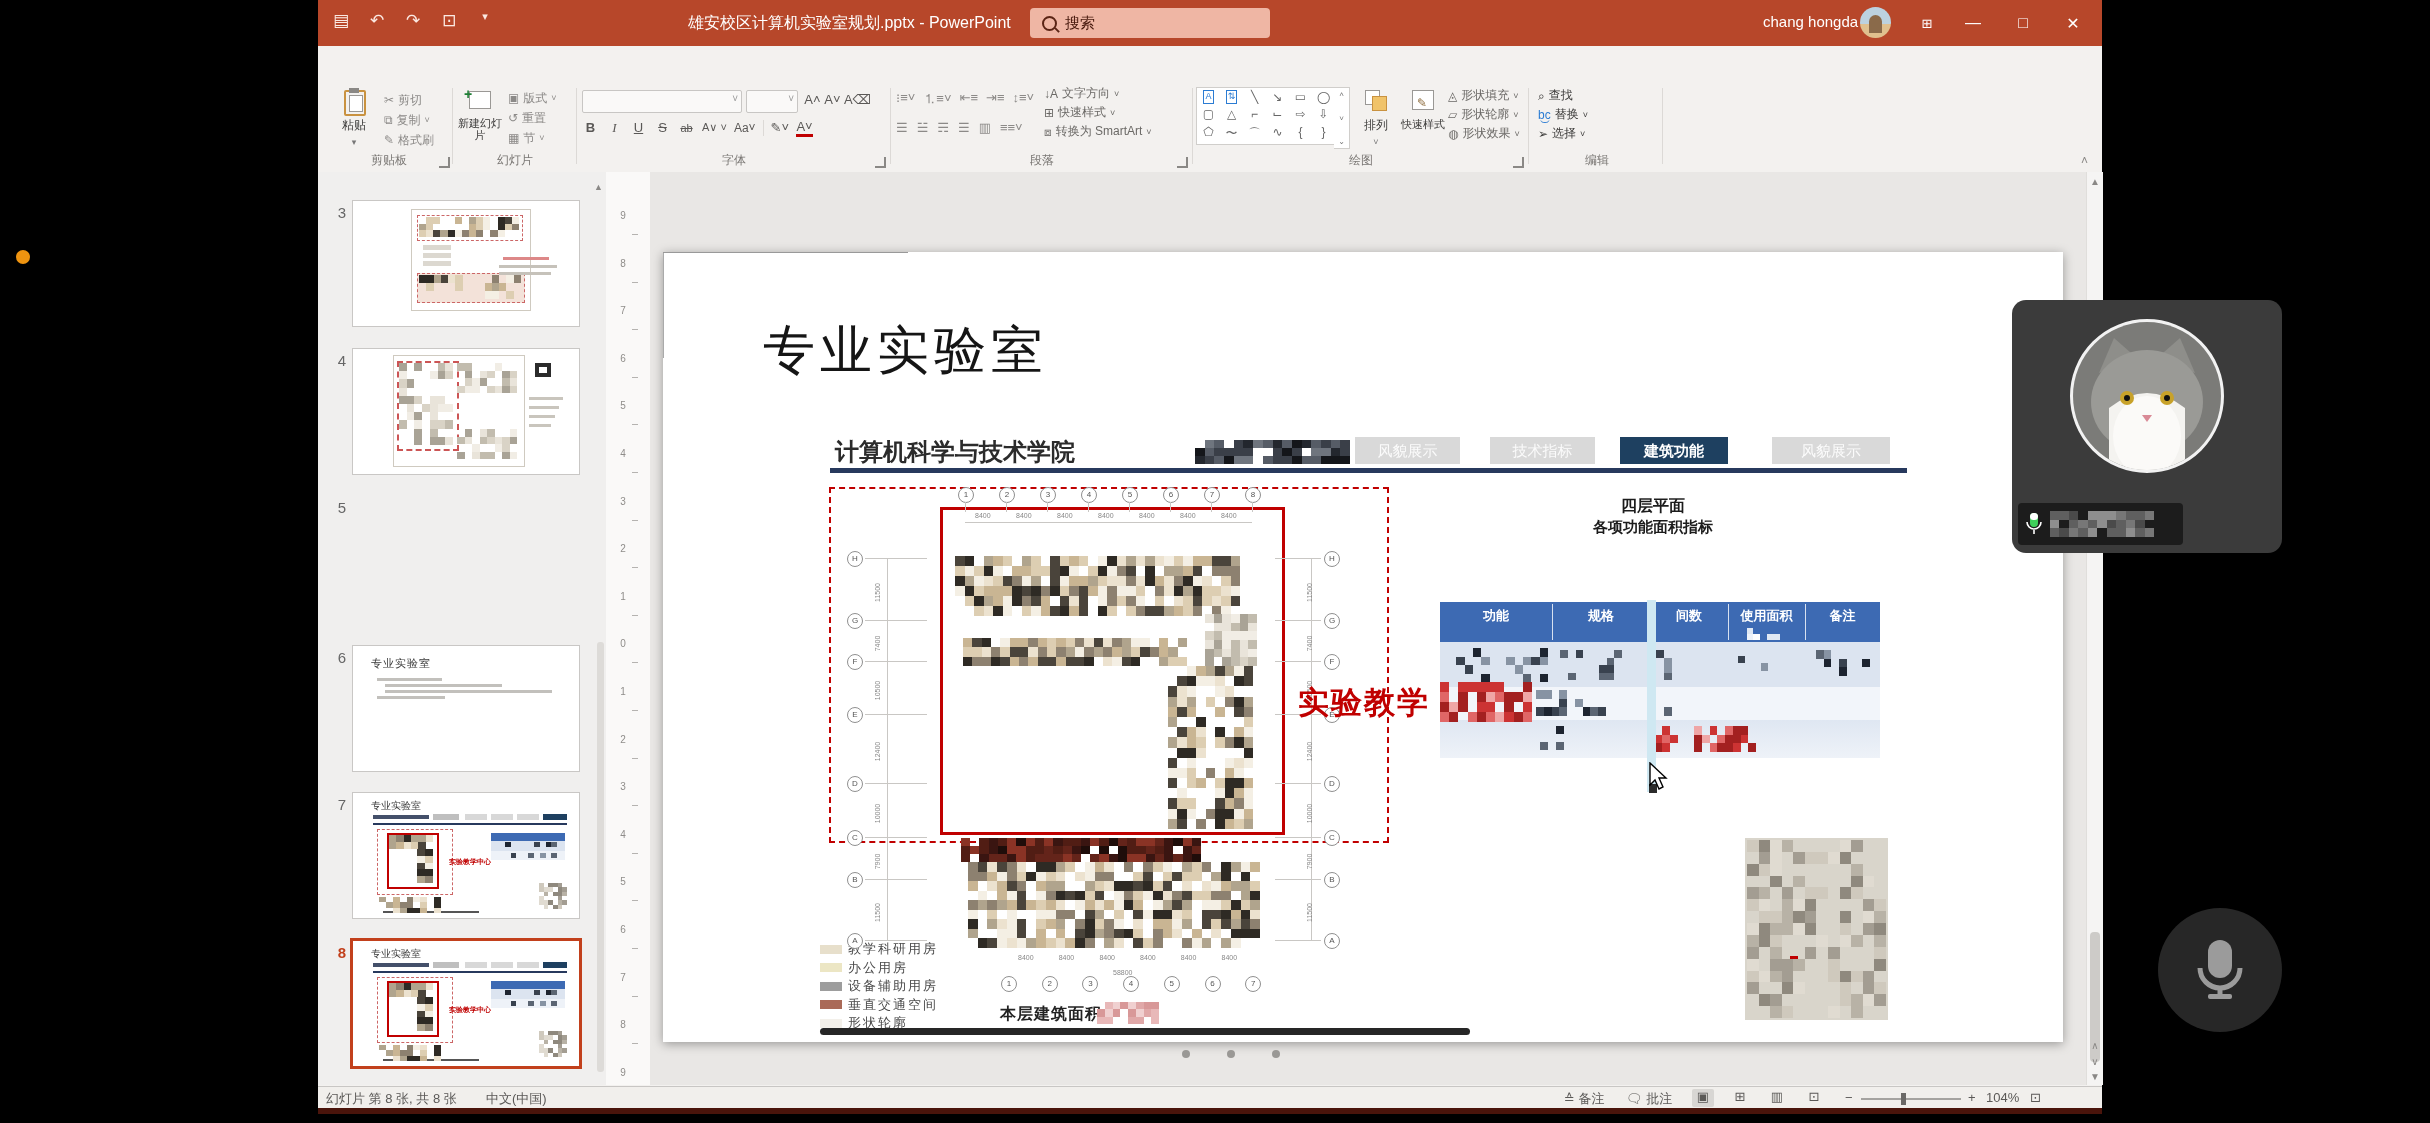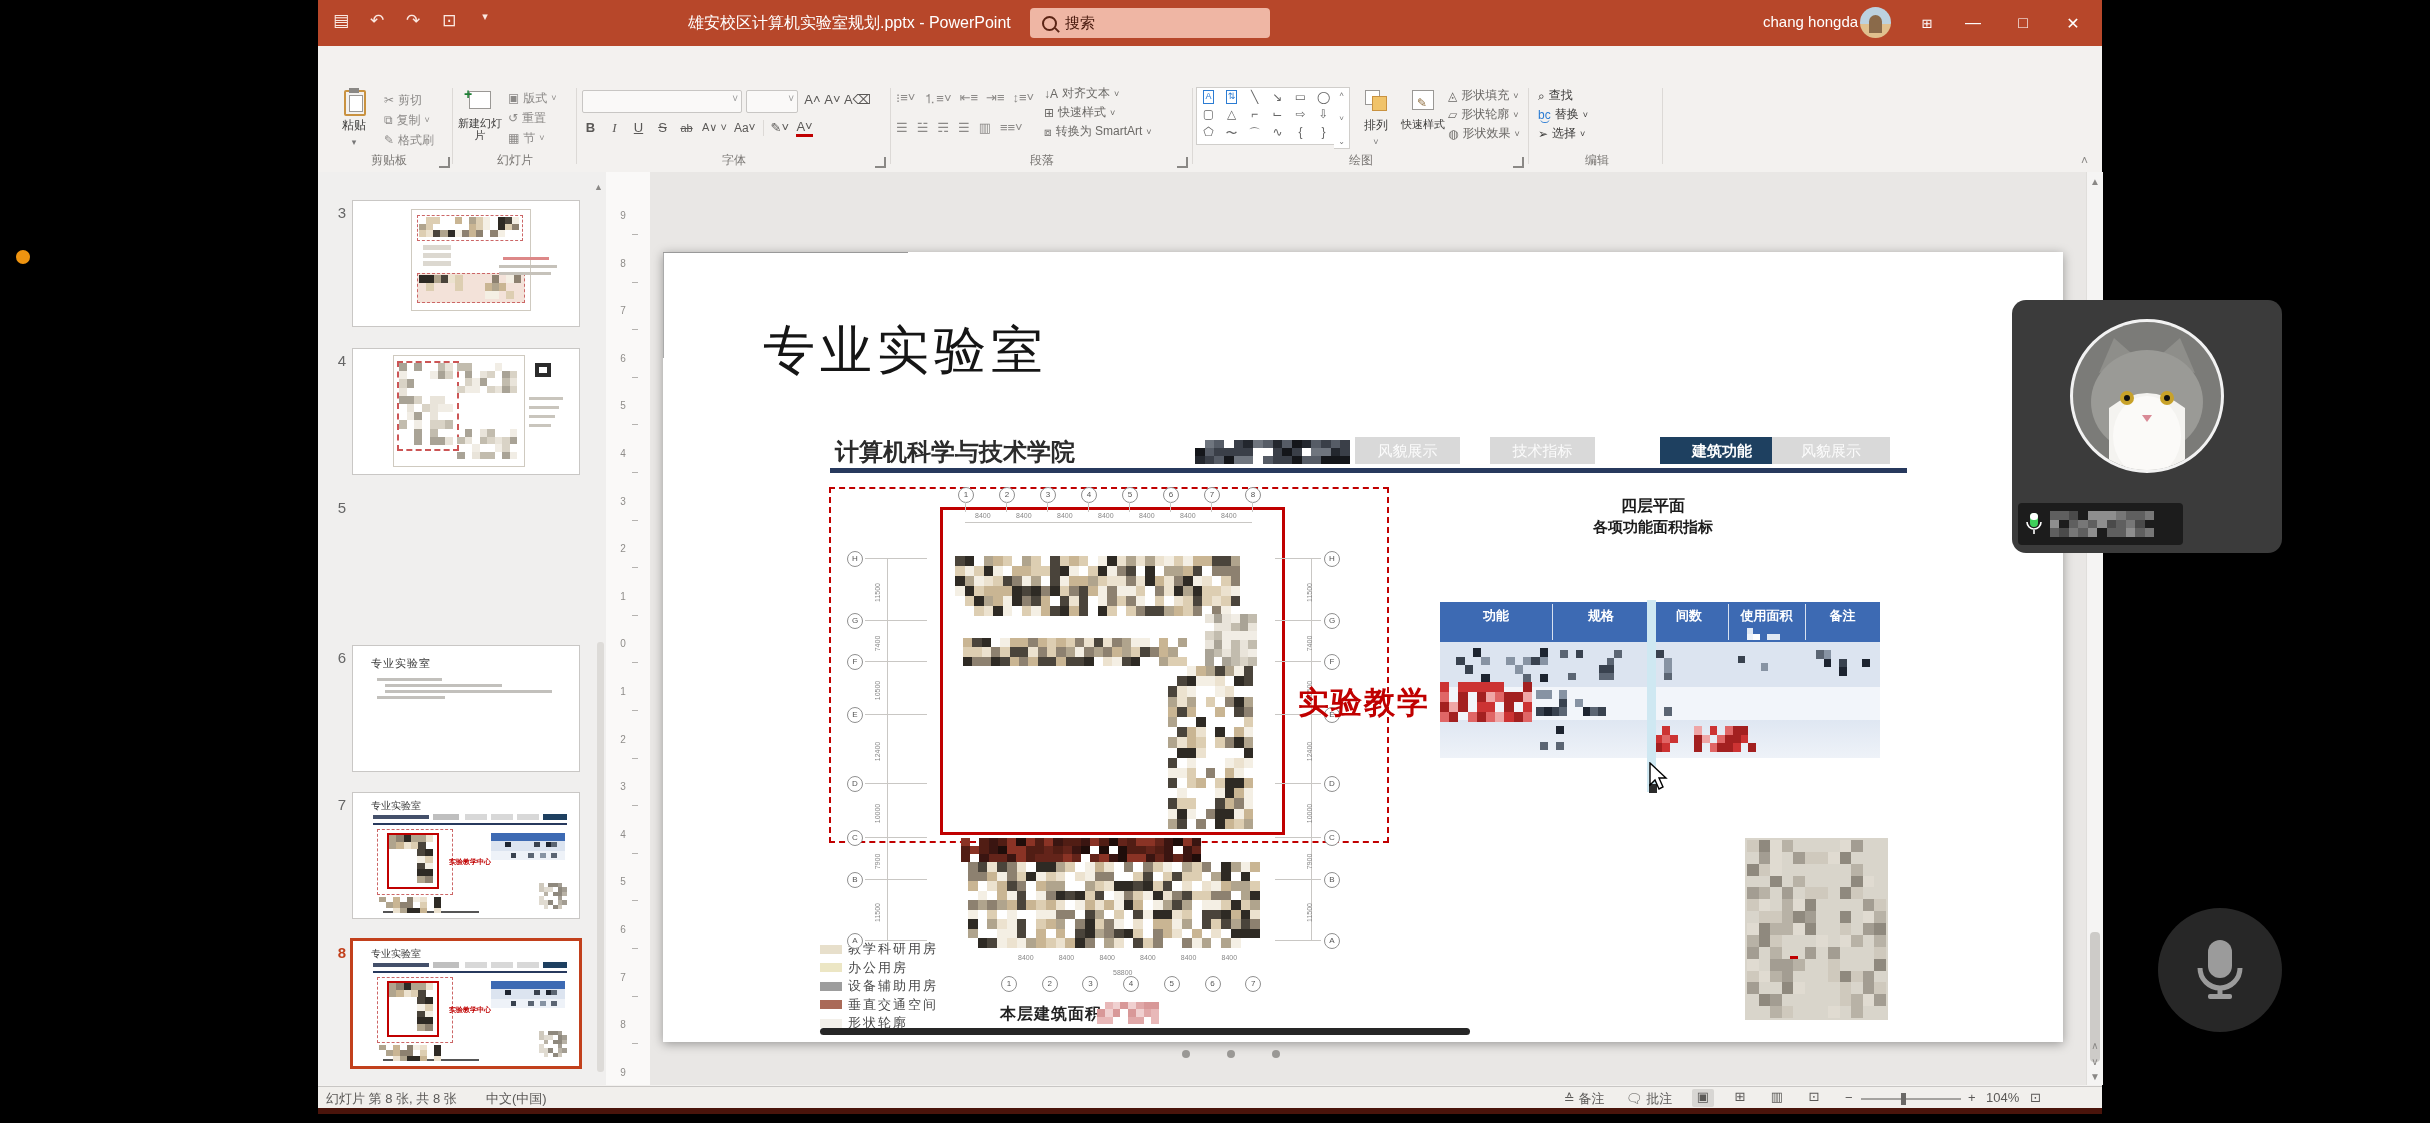--- a/index.html
+++ b/index.html
@@ -230,21 +230,21 @@
           <span>☰</span>
           <span>☱</span>
           <span>☴</span>
           <span>☰</span>
           <span>▥</span>
           <span>≡≡˅</span>
         </div>
         <div style="position:absolute;left:150px;top:2px;">
           <div class="ticon">
               <span>↓A</span>
-              <span>对齐文本</span>
+              <span>文字方向</span>
               <span style="font-size:9px;">˅</span>
             </div>
           <div class="ticon">
               <span>⊞</span>
               <span>快速样式</span>
               <span style="font-size:9px;">˅</span>
             </div>
           <div class="ticon">
               <span>⧈</span>
               <span>转换为 SmartArt</span>
@@ -1517,21 +1517,21 @@
           <span></span>
           <span style="background: rgb(184, 178, 166);"></span>
           <span></span>
           <span></span>
         </div>
       </div>
     <div id="arealabel">本层建筑面积:</div>
     <div id="footerbar"></div>
   <div class="stab" style="left: 692px; width: 105px;">风貌展示</div>
       <div class="stab" style="left: 827px; width: 105px;">技术指标</div>
-      <div class="stab active" style="left: 997px; width: 124px;">建筑功能</div>
+      <div class="stab active" style="left: 957px; width: 108px;">建筑功能</div>
       <div class="stab" style="left: 1109px; width: 118px;">风貌展示</div>
       <div style="position: absolute; left: 532px; top: 188px; width: 155px; height: 24px; display: grid; grid-template-columns: repeat(16, 1fr); grid-template-rows: repeat(3, 1fr); z-index: 3;">
         <span></span>
         <span style="background: rgb(111, 117, 126);"></span>
         <span style="background: rgb(86, 92, 102);"></span>
         <span></span>
         <span style="background: rgb(58, 63, 72);"></span>
         <span style="background: rgb(35, 39, 46);"></span>
         <span style="background: rgb(111, 117, 126);"></span>
         <span style="background: rgb(86, 92, 102);"></span>

